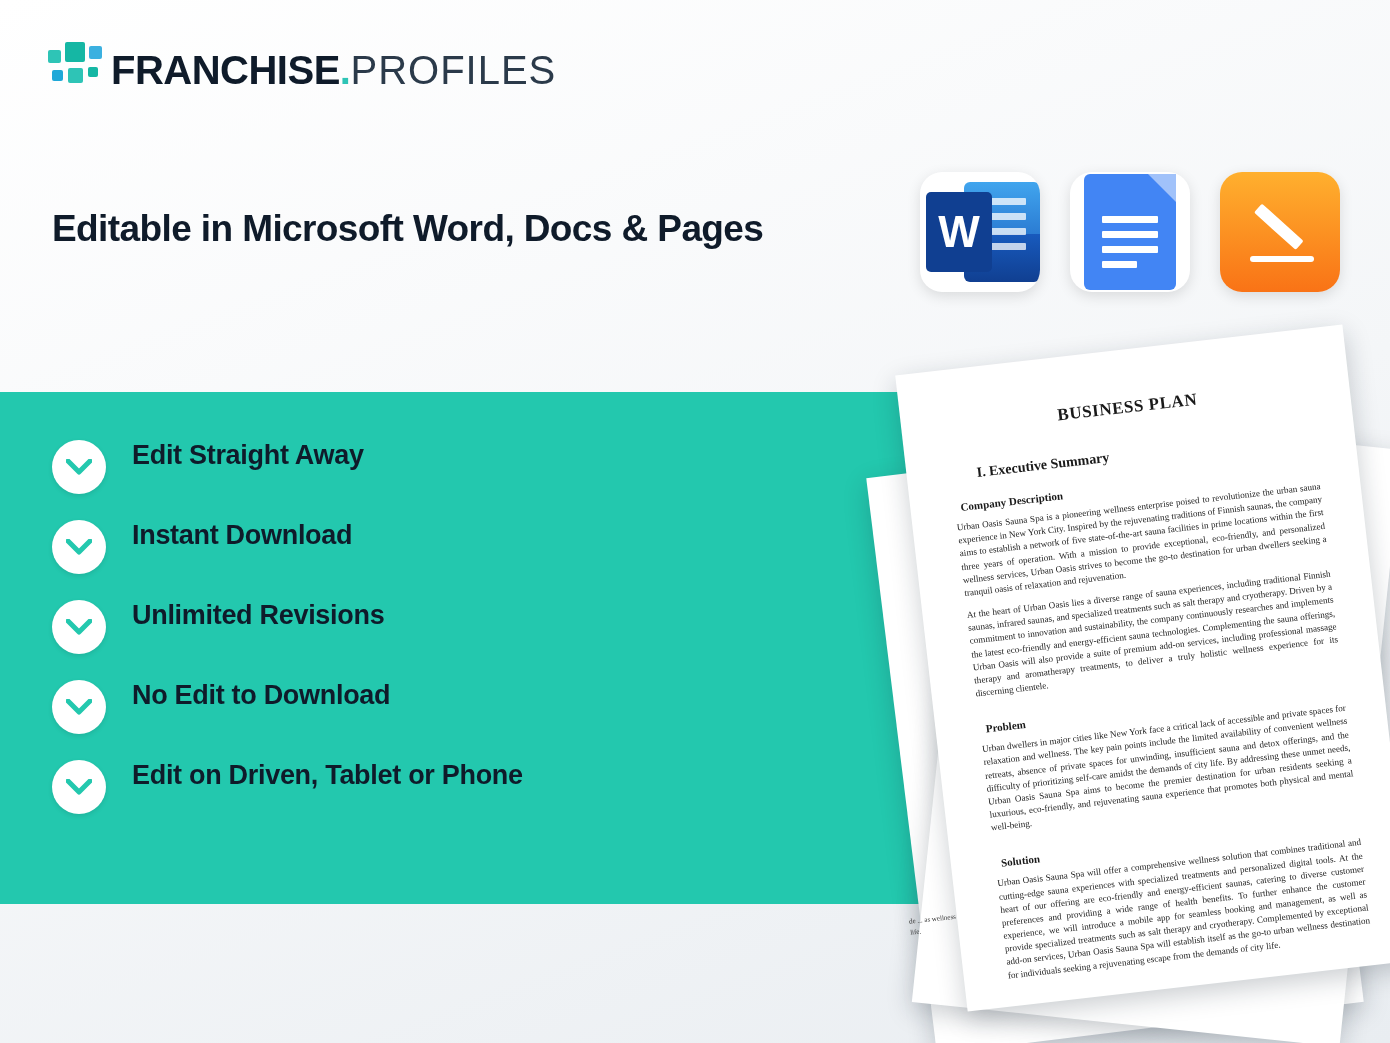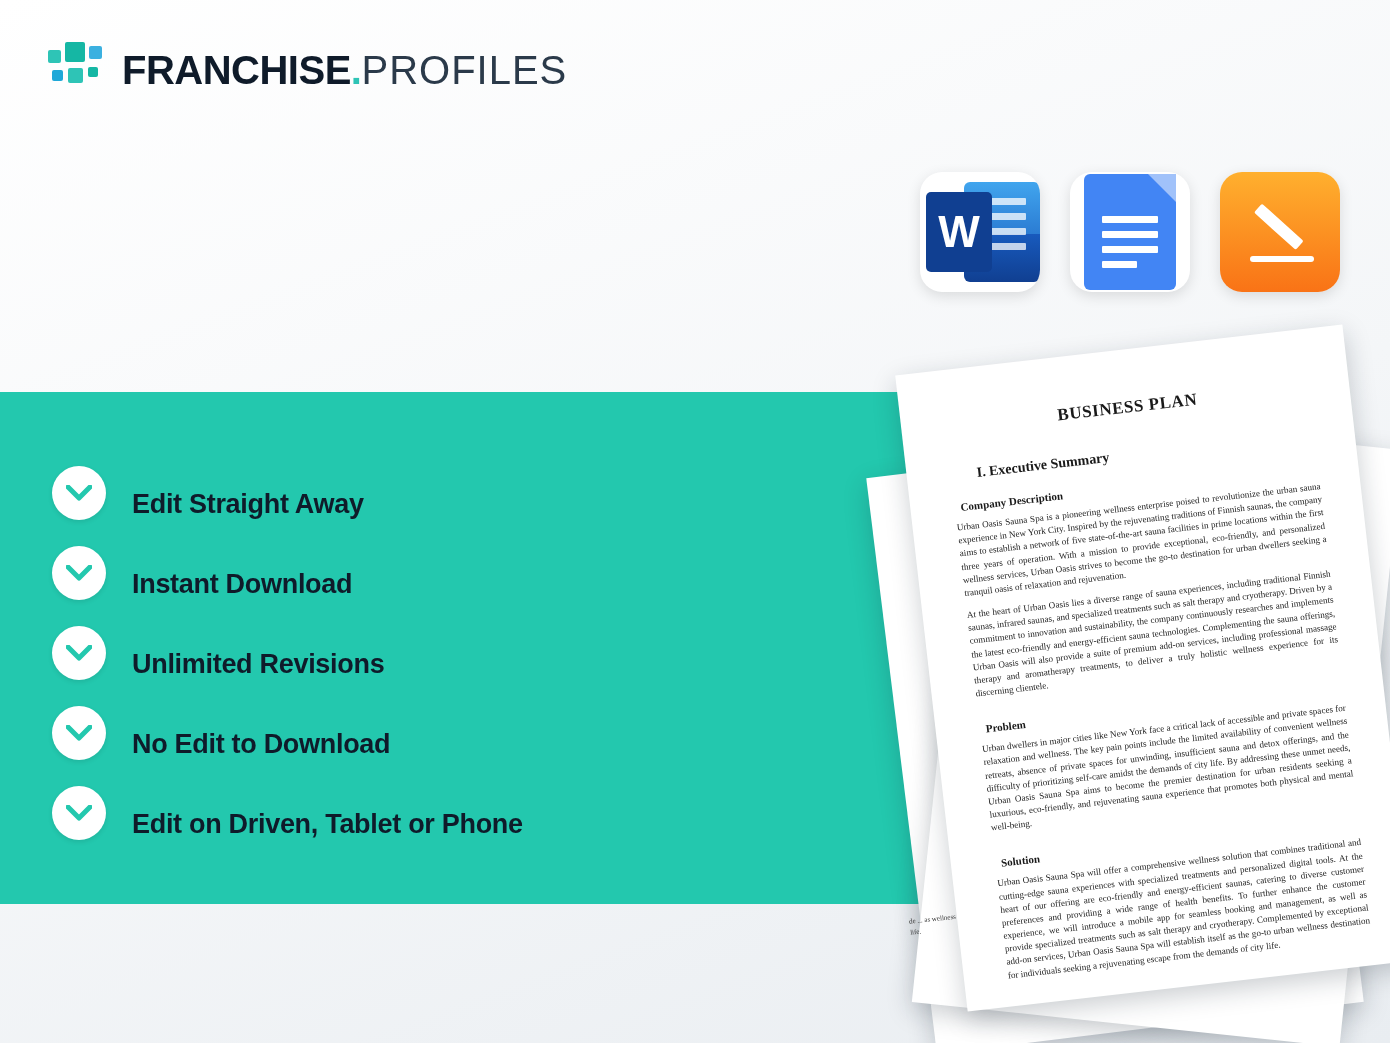--- a/index.html
+++ b/index.html
@@ -11,21 +11,21 @@
   .page {
     position: relative;
     width: 1390px; height: 1043px;
     background: linear-gradient(160deg, #ffffff 0%, #f4f6f8 55%, #e9edf1 100%);
     overflow: hidden;
   }
 
   
   .logo-row {
     position: absolute; left: 48px; top: 42px;
-    display: flex; align-items: center; gap: 18px;
+    display: flex; align-items: center; gap: 7px;
   }
   .logo-mark {
     position: relative; width: 56px; height: 56px;
   }
   .logo-mark span { position: absolute; display: block; border-radius: 2px; }
   .lm1 { left: 0px;  top: 8px;  width: 13px; height: 13px; background: #2ec4b6; }
   .lm2 { left: 17px; top: 0px;  width: 20px; height: 20px; background: #15b7a4; }
   .lm3 { left: 41px; top: 4px;  width: 13px; height: 13px; background: #3bb0e0; }
   .lm4 { left: 4px;  top: 28px; width: 11px; height: 11px; background: #1fa8d8; }
   .lm5 { left: 20px; top: 26px; width: 15px; height: 15px; background: #2ec4b6; }
@@ -106,21 +106,21 @@
     background: #fff; border-radius: 3px;
   }
 
   
   .teal-band {
     position: absolute; left: 0; top: 392px; width: 975px; height: 512px;
     background: #23c8ae;
   }
   .features { position: absolute; left: 52px; top: 440px; }
   .feature {
-    display: flex; align-items: flex-end; gap: 26px; height: 80px;
+    display: flex; align-items: flex-start; gap: 26px; height: 80px;
   }
   .chev {
     width: 54px; height: 54px; border-radius: 50%; background: #fff;
     display: flex; align-items: center; justify-content: center;
     box-shadow: 0 2px 5px rgba(0,0,0,0.10); flex: none;
   }
   .chev svg { display: block; }
   .feature-label {
     font-size: 27px; font-weight: bold; color: #0f1b2a; letter-spacing: -0.3px;
   }
@@ -182,20 +182,21 @@
         <span class="lm3"></span>
       <span class="lm4"></span>
         <span class="lm5"></span>
         <span class="lm6"></span>
     </div>
     <div class="logo-text">
       <span class="bold">FRANCHISE</span><span class="dot">.</span><span class="light">PROFILES</span>
     </div>
   </div>
 
+  <div class="headline">Editable in Microsoft Word, Docs &amp; Pages</div>
 
   <div class="app-icons">
     <div class="app-icon icon-word">
       <div class="w-right"></div>
       <div class="w-rows">
           <i></i>
           <i></i>
           <i></i>
           <i></i>
         </div>

